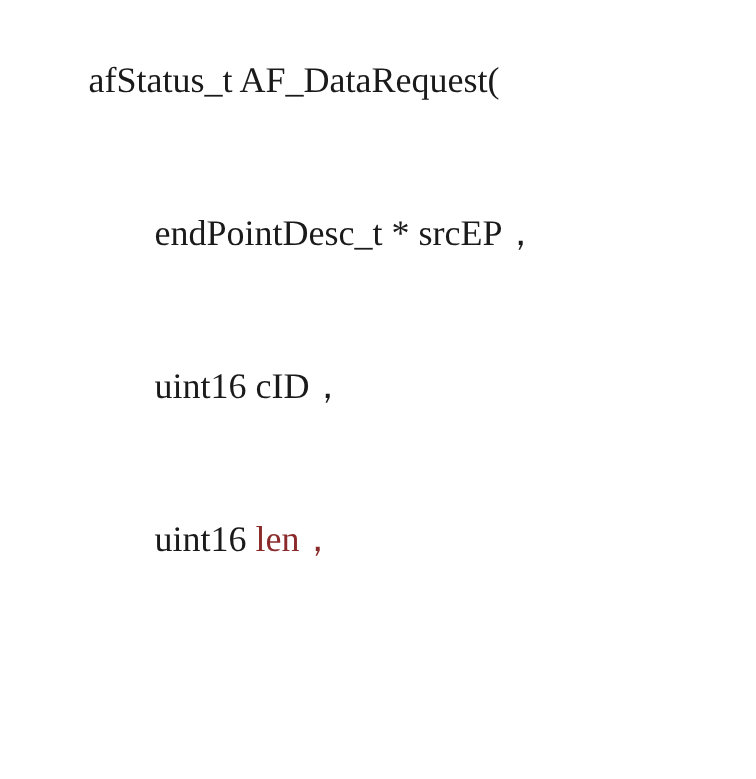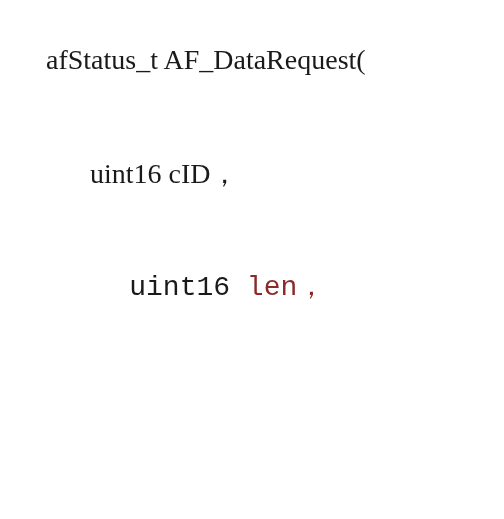--- a/index.html
+++ b/index.html
@@ -5,46 +5,49 @@
   html, body {
     margin: 0;
     padding: 0;
     width: 504px;
     height: 519px;
     background: #ffffff;
     font-family: "Times New Roman", Times, serif;
     color: #1a1a1a;
   }
   .code-block {
-    padding: 18px 10px 10px 18px;
-    font-size: 28px;
+    padding: 18px 10px 10px 35px;
+    font-size: 24px;
     line-height: 1.0;
   }
   .line {
     white-space: pre;
     margin-bottom: 30px;
   }
-  .line:last-child { margin-bottom: 0; font-family: Liberation Mono, monospace; }
+  .line:last-child { margin-bottom: 0; }
   .indent {
     padding-left: 44px;
   }
   .hl {
     color: #8b2a2a;
   }
 </style>
 </head>
 <body>
 
 <div class="code-block">
 
   <div class="line">
     <span>afStatus_t</span> <span>AF_DataRequest(</span>
   </div>
 
 
+  <div class="line indent">
+    <span>endPointDesc_t</span> <span>*</span> <span>srcEP</span><span>，</span>
+  </div>
 
   <div class="line indent">
     <span>uint16</span> <span>cID</span><span>，</span>
   </div>
 
   <div class="line indent">
     <span>uint16</span> <span class="hl">len</span><span class="hl">，</span>
   </div>
 
 </div>

